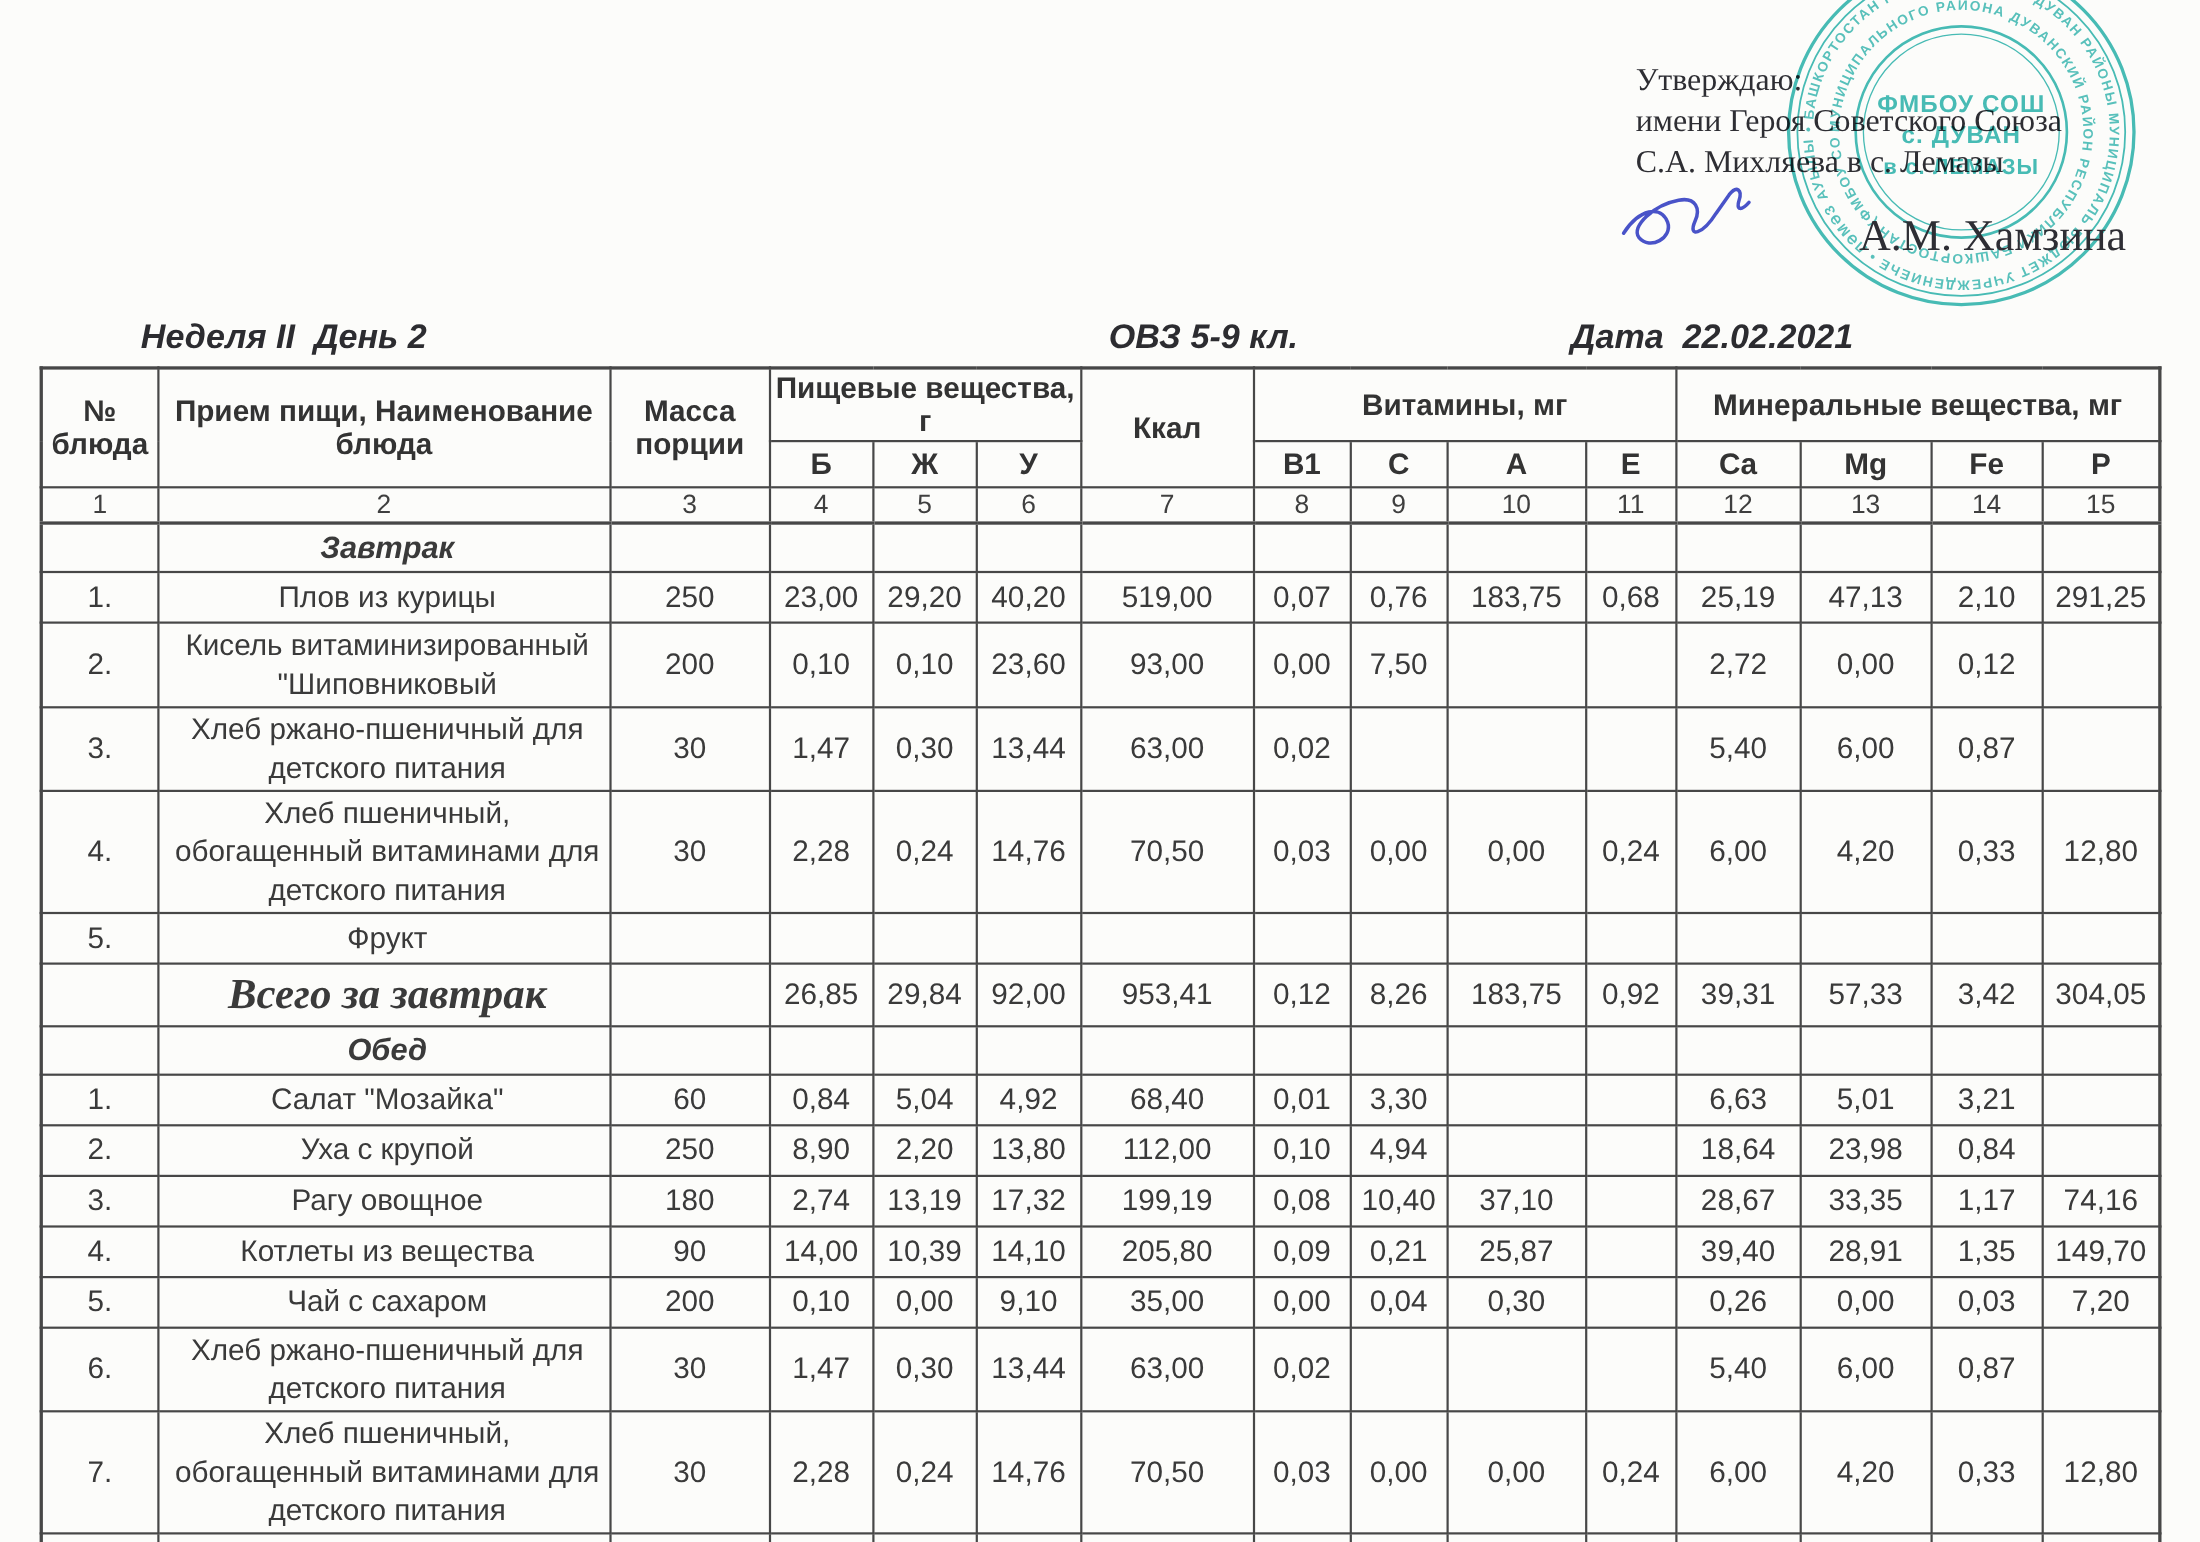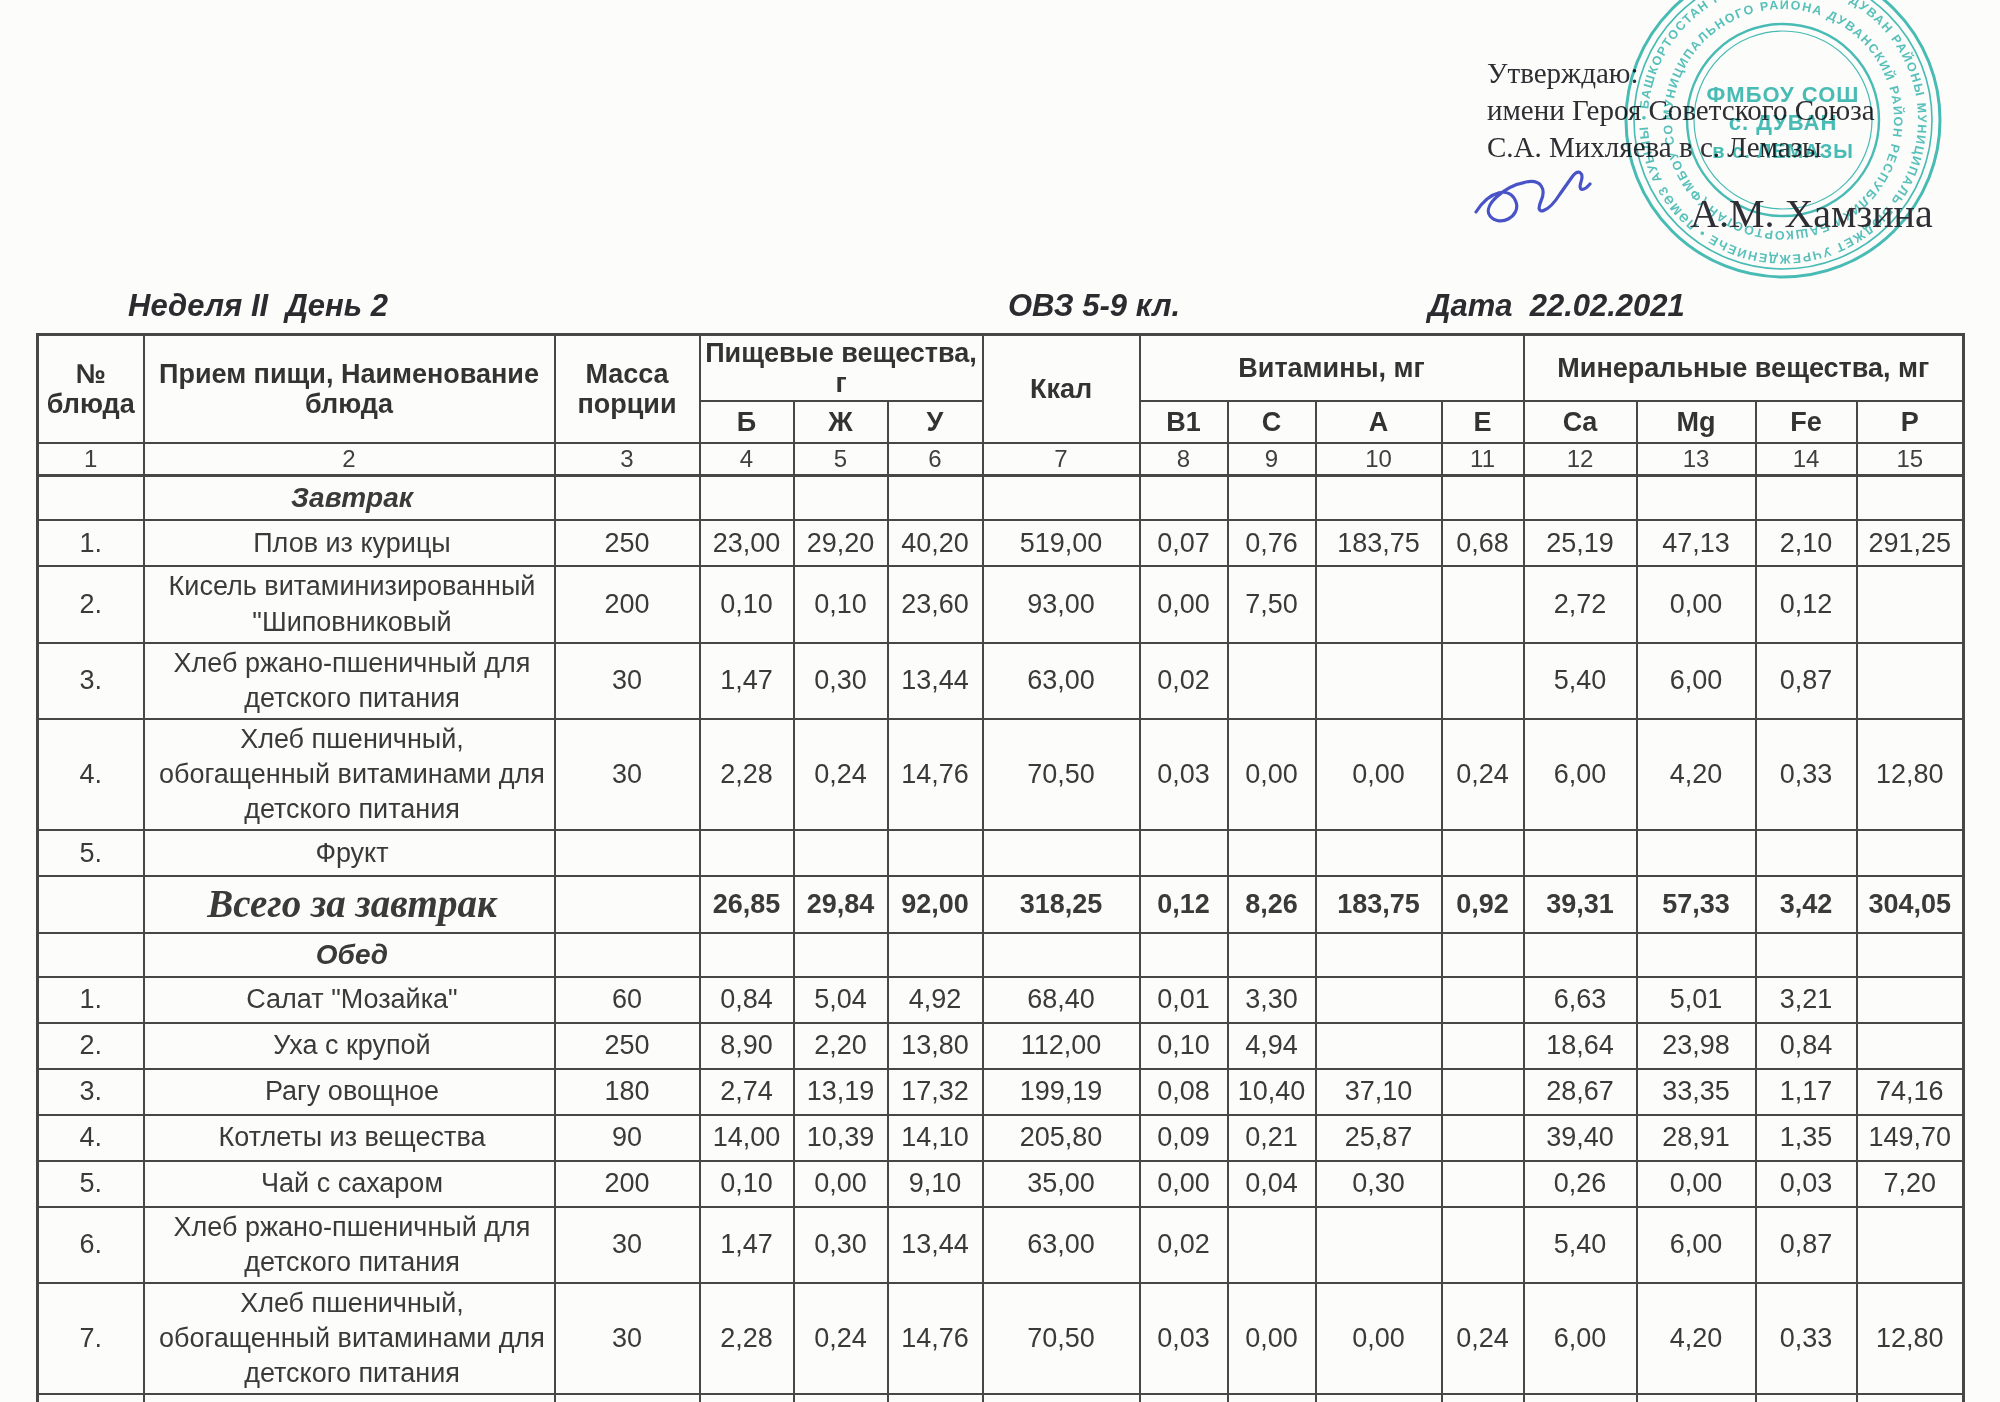--- a/index.html
+++ b/index.html
@@ -54,21 +54,21 @@
 
   .menu td.c-num  { text-align:center; padding:2px 0; }
   .menu td.c-name { text-align:center; padding:2px 6px 2px 12px; line-height:1.3; }
   .menu td.c-val  { text-align:center; padding:2px 4px; }
 
   tr.h1 td { height:40px; }
   tr.h2 td { height:70px; }
   tr.h3 td { height:98px; }
   tr.section td { height:38px; }
   tr.section td.c-name { text-align:center; font-weight:bold; font-style:italic; font-size:28px; }
-  tr.total td { height:40px; font-weight:bold; }
+  tr.total td { height:40px; font-weight:normal; }
   tr.total td.c-name, tr.grand td.c-name {
     font-family:"Liberation Serif", serif; font-style:italic; font-weight:bold; font-size:39px;
   }
 </style>
 </head>
 <body>
 
 <div class="page">
 
   <svg class="stamp" width="340" height="330" viewBox="0 0 340 330">
@@ -272,21 +272,21 @@
           <td class="c-val">&nbsp;</td>
           <td class="c-val">&nbsp;</td>
         </tr>
         <tr class="total">
           <td class="c-num">&nbsp;</td>
           <td class="c-name">Всего за завтрак</td>
           <td class="c-val">&nbsp;</td>
           <td class="c-val">26,85</td>
           <td class="c-val">29,84</td>
           <td class="c-val">92,00</td>
-          <td class="c-val">318,25</td>
+          <td class="c-val">953,41</td>
           <td class="c-val">0,12</td>
           <td class="c-val">8,26</td>
           <td class="c-val">183,75</td>
           <td class="c-val">0,92</td>
           <td class="c-val">39,31</td>
           <td class="c-val">57,33</td>
           <td class="c-val">3,42</td>
           <td class="c-val">304,05</td>
         </tr>
         <tr class="section">

